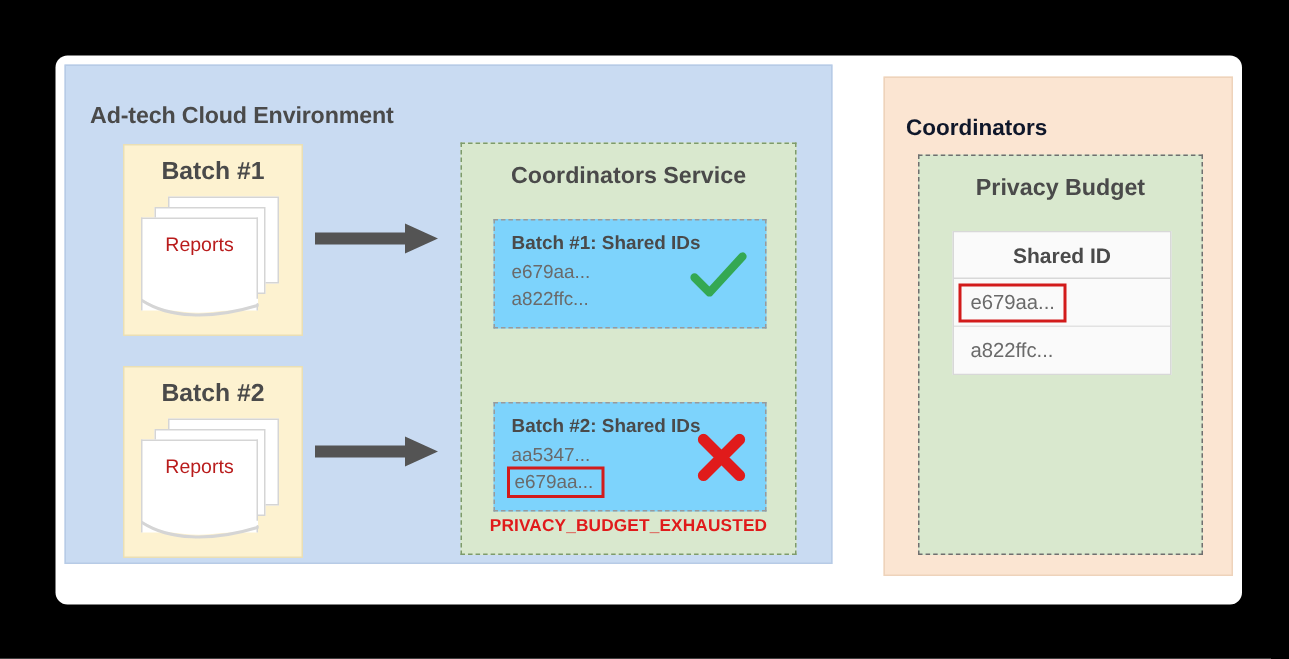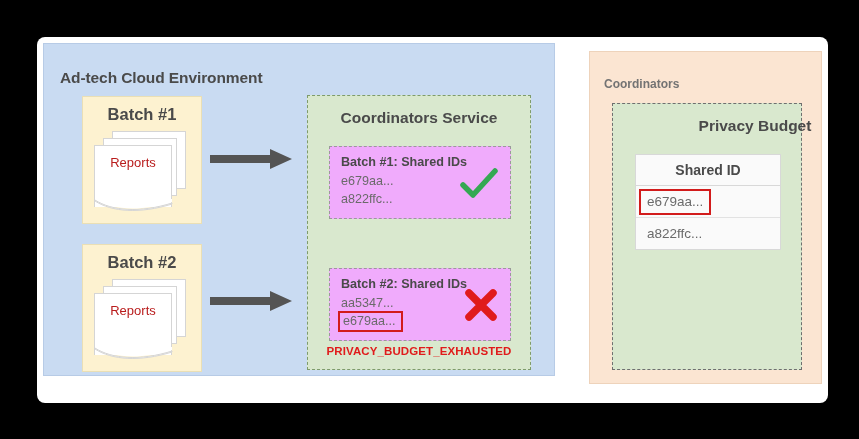--- a/index.html
+++ b/index.html
@@ -122,21 +122,21 @@
     text-align: center;
     font-size: 15.5px;
     font-weight: bold;
     color: #4a4a4a;
   }
 
   .batch-card {
     position: absolute;
     left: 21px;
     width: 182px;
-    background: #f0abfc;
+    background: #7dd3fc;
     border: 1.4px dashed #9a9a9a;
     box-sizing: border-box;
     text-decoration: underline;
   }
   #batch1-card { top: 50px;  height: 73px; }
   #batch2-card { top: 172px; height: 73px; }
   .card-heading {
     position: absolute;
     left: 11px; top: 8px;
     font-size: 12.6px;
@@ -184,43 +184,42 @@
     width: 233px;
     height: 333px;
     background: #fbe5d2;
     border: 1px solid #eed3bb;
     box-sizing: border-box;
   }
   #coordinators-title {
     position: absolute;
     left: 14px;
     top: 25px;
-    font-size: 12px;
-    font-weight: bold;
-    color: #737373;
+    font-size: 15px;
+    font-weight: bold;
+    color: #0f172a;
   }
   #privacy-budget-panel {
     position: absolute;
     left: 22px;
     top: 51px;
     width: 190px;
     height: 267px;
     background: #d9e8ce;
     border: 1.5px dashed #6f6f6f;
     box-sizing: border-box;
   }
   #privacy-budget-title {
     position: absolute;
     left: 0; top: 13px;
     width: 100%;
     text-align: center;
     font-size: 15.5px;
     font-weight: bold;
     color: #4a4a4a;
-    margin-left: 48px;
   }
   #budget-table {
     position: absolute;
     left: 22px;
     top: 50px;
     width: 146px;
     border: 1px solid #d8d8d8;
     box-sizing: border-box;
     background: #fafafa;
   }

